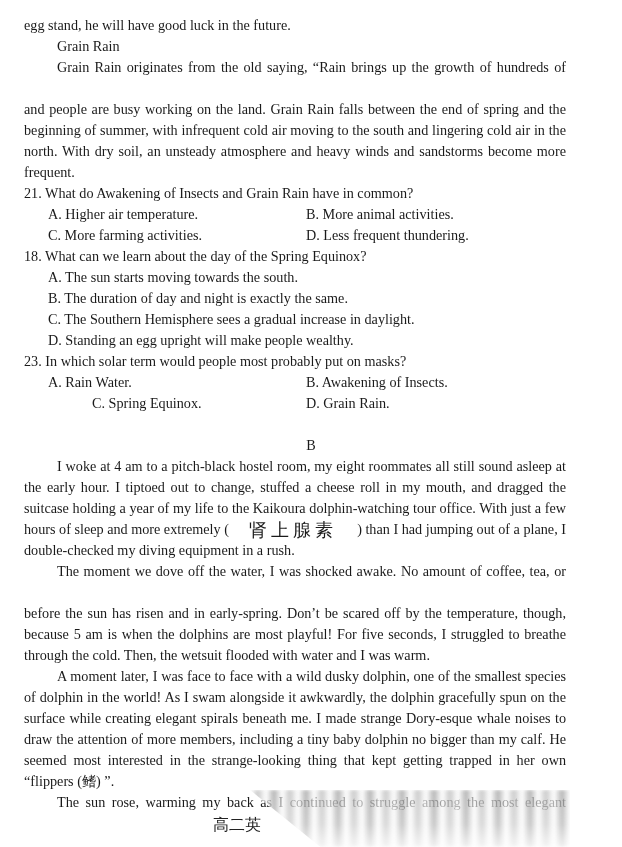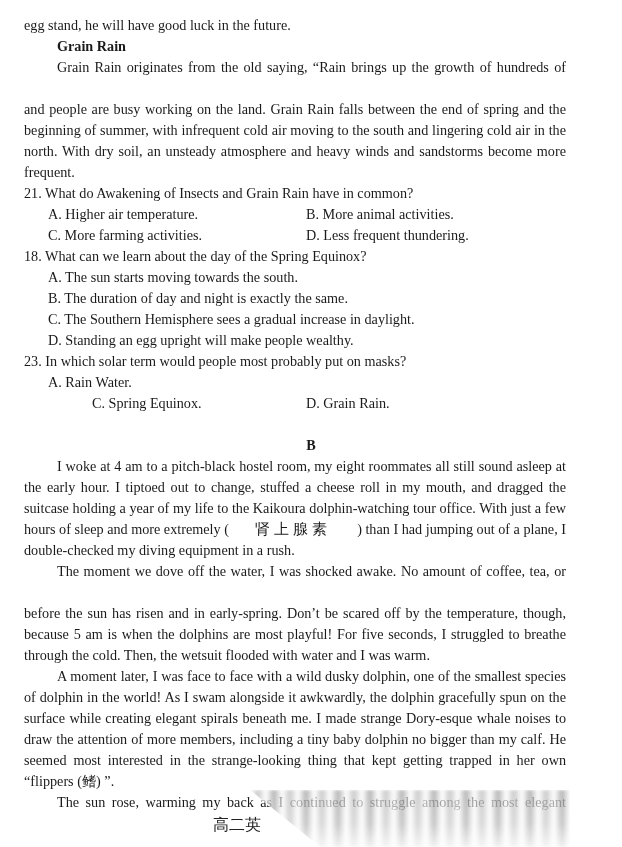--- a/index.html
+++ b/index.html
@@ -8,26 +8,26 @@
     font-family: "Liberation Serif", "DejaVu Serif", serif;
     color: #1a1a1a; font-size: 14.2px;
   }
   .page { position: absolute; left: 0; top: 0; width: 563px; height: 847px; }
   .line {
     position: absolute; left: 24px; width: 542px; height: 21px; line-height: 21px;
     white-space: nowrap; overflow: visible;
   }
   .justify { text-align: justify; text-align-last: justify; }
   .indent { left: 57px; width: 509px; }
-  .bold { font-weight: bold; }
+  .bold { font-weight: normal; }
   .opt { position: absolute; height: 21px; line-height: 21px; white-space: nowrap; }
   .optL { left: 48px; }
   .optR { left: 306px; }
   .center { left: 0; width: 622px; text-align: center; }
-  .cn { font-family: "DejaVu Sans", sans-serif; font-size: 15px; letter-spacing: 4px; }
+  .cn { font-family: "DejaVu Sans", sans-serif; font-size: 18px; letter-spacing: 4px; }
   .footer {
     position: absolute; top: 817px; left: 213px; font-size: 16px; line-height: 16px;
     font-family: "DejaVu Sans", sans-serif; color: #222;
   }
   .smear {
     position: absolute; left: 250px; top: 790px; width: 320px; height: 57px;
     background:
       repeating-linear-gradient(90deg,
         rgba(255,255,255,0.0) 0px, rgba(150,150,150,0.55) 8px,
         rgba(255,255,255,0.2) 16px, rgba(120,120,120,0.6) 24px,
@@ -64,20 +64,21 @@
   <div class="opt optR" style="top:225px;">D. Less frequent thundering.</div>
 
   <div class="line" style="top:246px;">18. What can we learn about the day of the Spring Equinox?</div>
   <div class="opt optL" style="top:267px;">A. The sun starts moving towards the south.</div>
   <div class="opt optL" style="top:288px;">B. The duration of day and night is exactly the same.</div>
   <div class="opt optL" style="top:309px;">C. The Southern Hemisphere sees a gradual increase in daylight.</div>
   <div class="opt optL" style="top:330px;">D. Standing an egg upright will make people wealthy.</div>
 
   <div class="line" style="top:351px;">23. In which solar term would people most probably put on masks?</div>
   <div class="opt optL" style="top:372px;">A. Rain Water.</div>
+  <div class="opt optR" style="top:372px;">B. Awakening of Insects.</div>
   <div class="opt optL" style="top:393px;margin-left:44px;">C. Spring Equinox.</div>
   <div class="opt optR" style="top:393px;">D. Grain Rain.</div>
 
   <div class="line center bold" style="top:435px;">B</div>
 
   <div class="line indent justify" style="top:456px;">I woke at 4 am to a pitch-black hostel room, my eight roommates all still sound asleep at</div>
   <div class="line justify" style="top:477px;">the early hour. I tiptoed out to change, stuffed a cheese roll in my mouth, and dragged the</div>
   <div class="line justify" style="top:498px;">suitcase holding a year of my life to the Kaikoura dolphin-watching tour office. With just a few</div>
   <div class="line" style="top:519px; display:flex; justify-content:space-between;">
     <span>hours of sleep and more extremely (</span>

